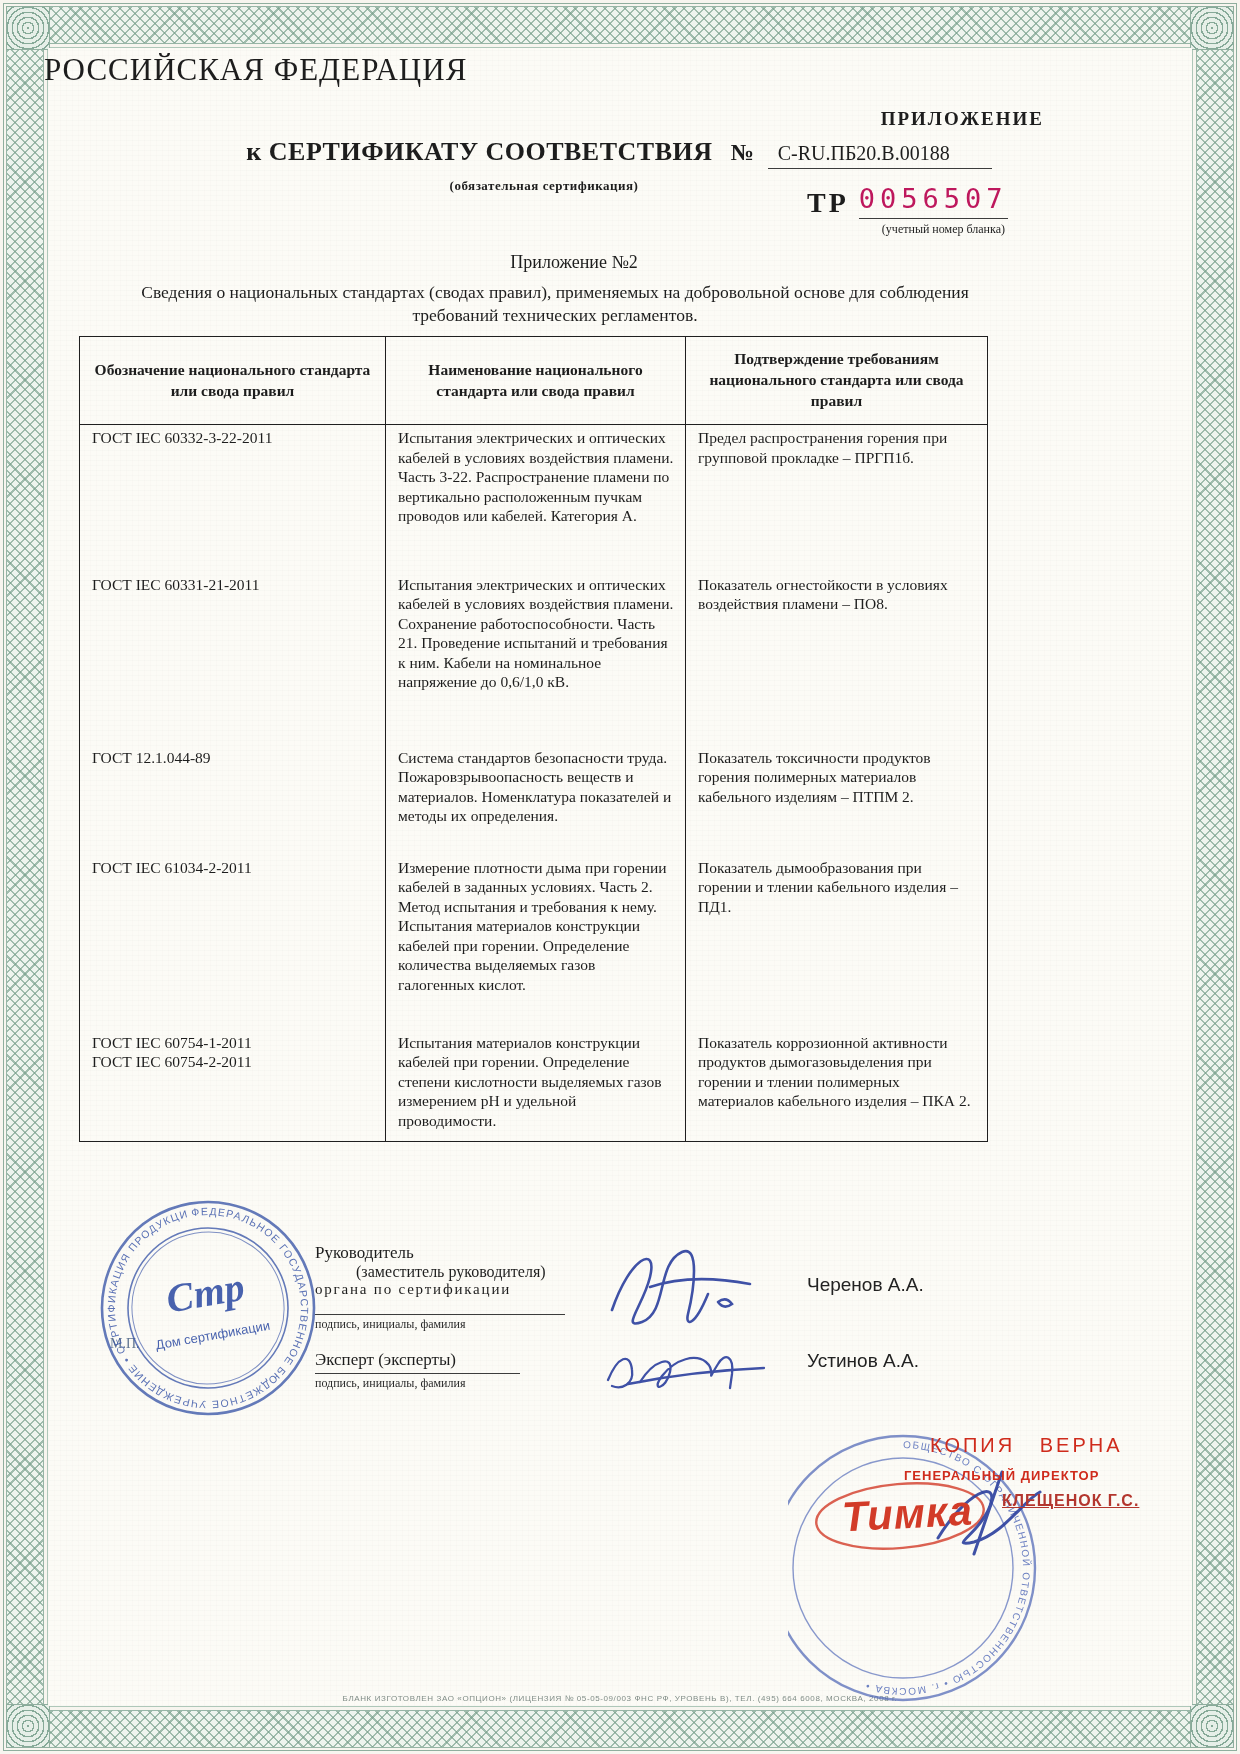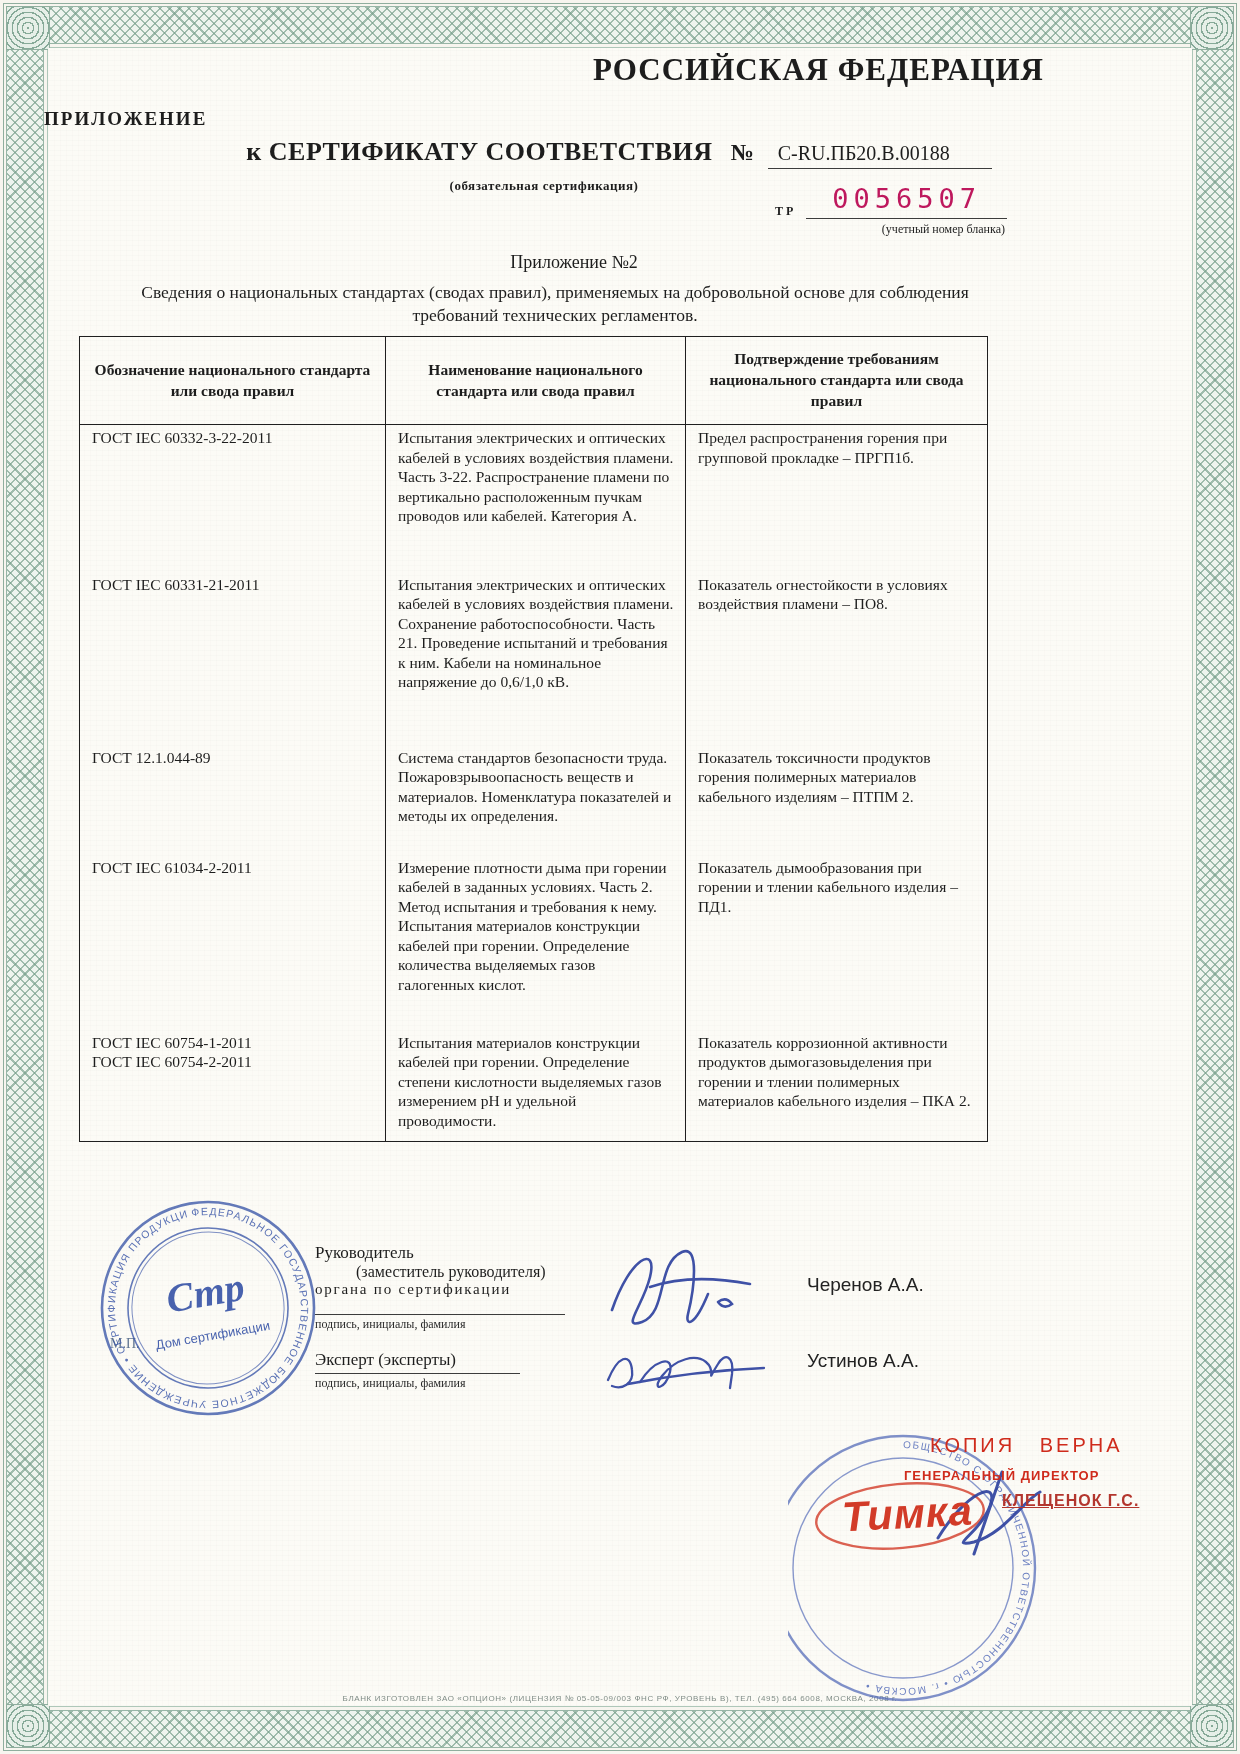--- a/index.html
+++ b/index.html
@@ -35,33 +35,33 @@
   .inner-line{position:absolute;inset:47px;border:1.5px solid #aec7b9;z-index:1;}
   .paper{
     position:absolute;inset:48px;z-index:2;
     background:
       repeating-linear-gradient(0deg, rgba(170,190,180,.05) 0 1px, transparent 1px 5px),
       repeating-linear-gradient(90deg, rgba(200,170,170,.04) 0 1px, transparent 1px 6px),
       #fcfbf6;
   }
   
   .abs{position:absolute;z-index:3;}
-  .country{left:44px;top:52px;width:1000px;text-align:right;
-    font-size:31px;font-weight:bold;letter-spacing:1px;}
-  .dockind{left:44px;top:108px;width:1000px;text-align:left;
+  .country{left:44px;top:52px;width:1000px;text-align:left;
+    font-size:31px;font-weight:normal;letter-spacing:1px;}
+  .dockind{left:44px;top:108px;width:1000px;text-align:right;
     font-size:19px;font-weight:bold;letter-spacing:2px;}
   .certline{left:44px;top:137px;width:1150px;display:flex;justify-content:center;align-items:baseline;}
   .certline .t1{font-size:26px;font-weight:bold;letter-spacing:.5px;}
   .certline .nsign{font-size:23px;font-weight:bold;margin:0 14px 0 18px;}
   .certline .cnum{font-size:20px;border-bottom:1.5px solid #3c3c3c;padding:0 42px 3px 10px;}
   .mandnote{left:44px;top:178px;width:1000px;text-align:center;
     font-size:13px;font-weight:bold;letter-spacing:.5px;}
   .trblock{left:775px;top:183px;width:232px;}
   .trrow{display:flex;align-items:flex-end;}
-  .trlabel{font-size:12px;font-weight:bold;letter-spacing:3px;margin-right:10px;}
+  .trlabel{font-size:28px;font-weight:bold;letter-spacing:3px;margin-right:10px;margin-left:32px;}
   .trnum{flex:1;text-align:center;border-bottom:1.5px solid #3c3c3c;
     font-family:"DejaVu Sans Mono", monospace;font-size:27px;letter-spacing:5px;
     color:#be185d;padding-bottom:4px;}
   .trnote{text-align:right;font-size:12px;margin-top:3px;padding-right:2px;}
   
   .annextitle{left:44px;top:252px;width:1060px;text-align:center;font-size:18px;}
   .annexdesc{left:110px;top:281px;width:890px;text-align:center;font-size:17.5px;line-height:1.3;}
   
   table.std{left:79px;top:336px;position:absolute;z-index:3;
     border-collapse:collapse;table-layout:fixed;width:908px;

